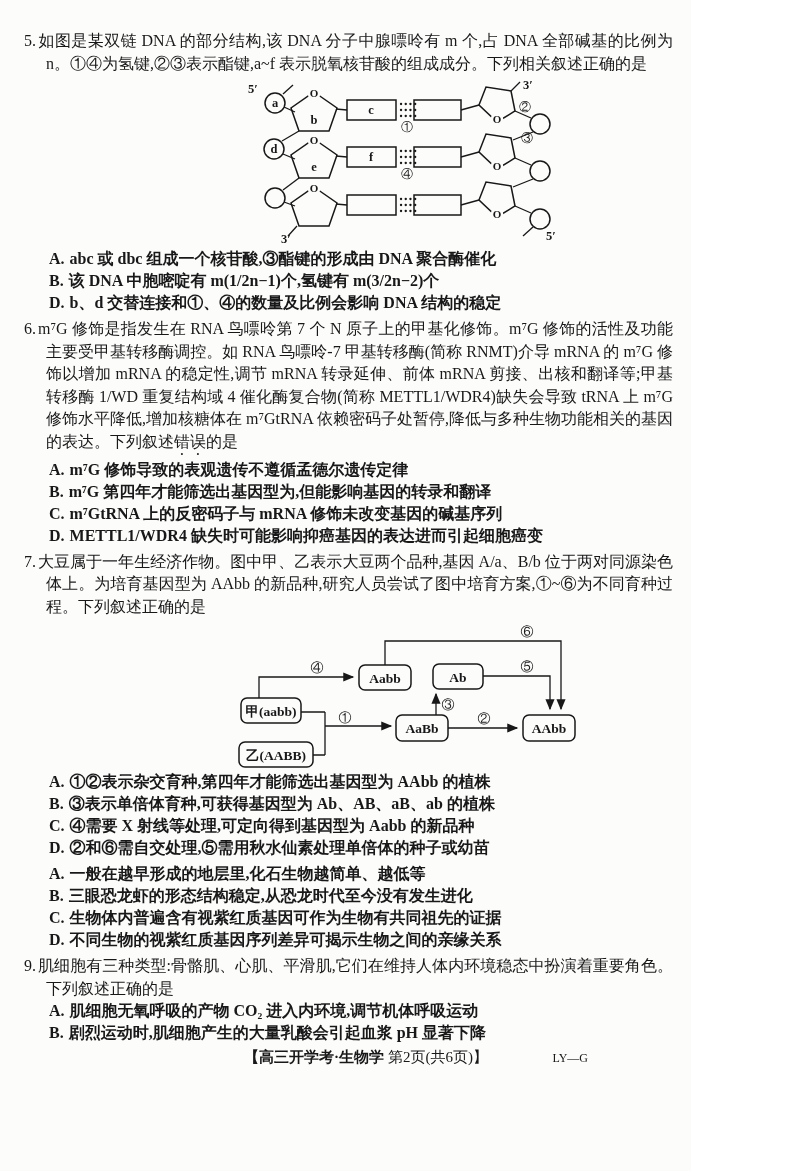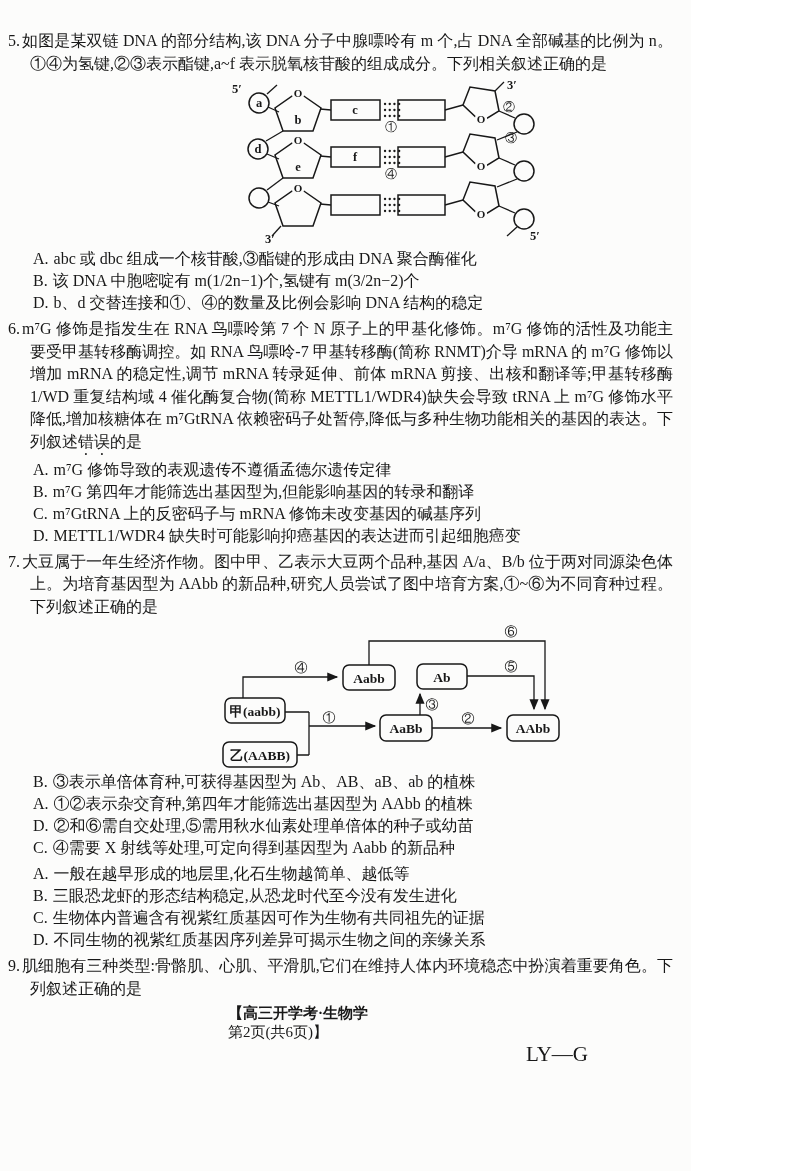--- a/index.html
+++ b/index.html
@@ -1,52 +1,52 @@
 <!DOCTYPE html>
 <html lang="zh"><head>
 <meta charset="utf-8">
 <style>
   html,body{margin:0;padding:0;background:#ffffff;}
   .page{
     width:691px;height:1171px;box-sizing:border-box;overflow:hidden;
     background:#fcfcfb;color:#181818;
     font-family:"Liberation Serif","DejaVu Serif",serif;
     font-size:16px;
-    padding:30px 18px 0 8px;position:relative;
+    padding:30px 18px 0 24px;position:relative;
   }
   .question{margin:0 0 4px 0;}
   .stem{margin:0;line-height:22.5px;text-align:justify;padding-left:22px;text-indent:-22px;}
   .qnum{margin-right:2px;}
   .emph{
     font-style:normal;
     -webkit-text-emphasis:filled dot #181818;
     -webkit-text-emphasis-position:under left;
     text-emphasis:filled dot #181818;
     text-emphasis-position:under left;
   }
-  .options{margin-left:25px;}
+  .options{margin-left:25px;font-weight:bold;}
   .opt{line-height:22px;text-align:justify;}
   .opt-label{margin-right:5px;}
   .figure{position:relative;margin:2px 0 3px 0;}
   .dna-svg{display:block;margin-left:215px;}
   .breed-svg{display:block;margin-left:205px;}
   svg text{font-family:"Liberation Serif","DejaVu Serif",serif;fill:#181818;}
   .bx{fill:none;stroke:#181818;stroke-width:1.5;}
   .ln{stroke:#181818;stroke-width:1.3;fill:none;}
   .hdots{stroke:#181818;stroke-width:2.3;stroke-dasharray:0.1 4.6;stroke-linecap:round;fill:none;}
   .dna-lab{font-weight:bold;font-size:12.5px;text-anchor:middle;dominant-baseline:central;}
   .otx{font-weight:bold;font-size:11px;text-anchor:middle;dominant-baseline:central;
        paint-order:stroke;stroke:#fcfcfb;stroke-width:5px;}
   .circ-lab{font-size:12px;text-anchor:middle;dominant-baseline:central;}
   .node-lab{font-weight:bold;font-size:13.5px;text-anchor:middle;dominant-baseline:central;}
   .step-lab{font-size:13px;text-anchor:middle;dominant-baseline:central;}
-  .footer{display:flex;align-items:baseline;font-size:15px;margin-top:4px;flex-direction:column;}
+  .footer{display:flex;align-items:baseline;font-size:15px;margin-top:4px;}
   .footer-title{font-weight:bold;margin-left:220px;}
   .footer-page{margin-left:4px;}
-  .footer-code{margin-left:auto;margin-right:85px;font-size:21px;}
+  .footer-code{margin-left:auto;margin-right:85px;font-size:12px;}
 </style>
 </head>
 <body>
 
 <div class="page">
 
   <section class="question">
     <p class="stem"><span class="qnum">5.</span><span>如图是某双链 DNA 的部分结构,该 DNA 分子中腺嘌呤有 m 个,占 DNA 全部碱基的比例为 n。①④为氢键,②③表示酯键,a~f 表示脱氧核苷酸的组成成分。下列相关叙述正确的是</span></p>
 
     <div class="figure">
@@ -192,38 +192,42 @@
         <text class="step-lab" x="116" y="97">①</text>
         <text class="step-lab" x="255" y="98">②</text>
         <text class="step-lab" x="219" y="84">③</text>
         <text class="step-lab" x="88" y="47">④</text>
         <text class="step-lab" x="298" y="46">⑤</text>
         <text class="step-lab" x="298" y="11">⑥</text>
       </svg>
     </div>
 
     <div class="options">
+      <div class="opt"><span class="opt-label">A.</span><span>①②表示杂交育种,第四年才能筛选出基因型为 AAbb 的植株</span></div>
       <div class="opt"><span class="opt-label">B.</span><span>③表示单倍体育种,可获得基因型为 Ab、AB、aB、ab 的植株</span></div>
-      <div class="opt"><span class="opt-label">A.</span><span>①②表示杂交育种,第四年才能筛选出基因型为 AAbb 的植株</span></div>
+      <div class="opt"><span class="opt-label">C.</span><span>④需要 X 射线等处理,可定向得到基因型为 Aabb 的新品种</span></div>
       <div class="opt"><span class="opt-label">D.</span><span>②和⑥需自交处理,⑤需用秋水仙素处理单倍体的种子或幼苗</span></div>
-      <div class="opt"><span class="opt-label">C.</span><span>④需要 X 射线等处理,可定向得到基因型为 Aabb 的新品种</span></div>
     </div>
   </section>
 
   <section class="question">
     <div class="options">
       <div class="opt"><span class="opt-label">A.</span><span>一般在越早形成的地层里,化石生物越简单、越低等</span></div>
       <div class="opt"><span class="opt-label">B.</span><span>三眼恐龙虾的形态结构稳定,从恐龙时代至今没有发生进化</span></div>
       <div class="opt"><span class="opt-label">C.</span><span>生物体内普遍含有视紫红质基因可作为生物有共同祖先的证据</span></div>
       <div class="opt"><span class="opt-label">D.</span><span>不同生物的视紫红质基因序列差异可揭示生物之间的亲缘关系</span></div>
     </div>
   </section>
 
   <section class="question">
     <p class="stem"><span class="qnum">9.</span><span>肌细胞有三种类型:骨骼肌、心肌、平滑肌,它们在维持人体内环境稳态中扮演着重要角色。下列叙述正确的是</span></p>
+    <div class="options">
+      <div class="opt"><span class="opt-label">A.</span><span>肌细胞无氧呼吸的产物 CO₂ 进入内环境,调节机体呼吸运动</span></div>
+      <div class="opt"><span class="opt-label">B.</span><span>剧烈运动时,肌细胞产生的大量乳酸会引起血浆 pH 显著下降</span></div>
+    </div>
   </section>
 
   <div class="footer">
     <span class="footer-title">【高三开学考·生物学</span>
     <span class="footer-page">第2页(共6页)】</span>
     <span class="footer-code">LY—G</span>
   </div>
 
 </div>
 

